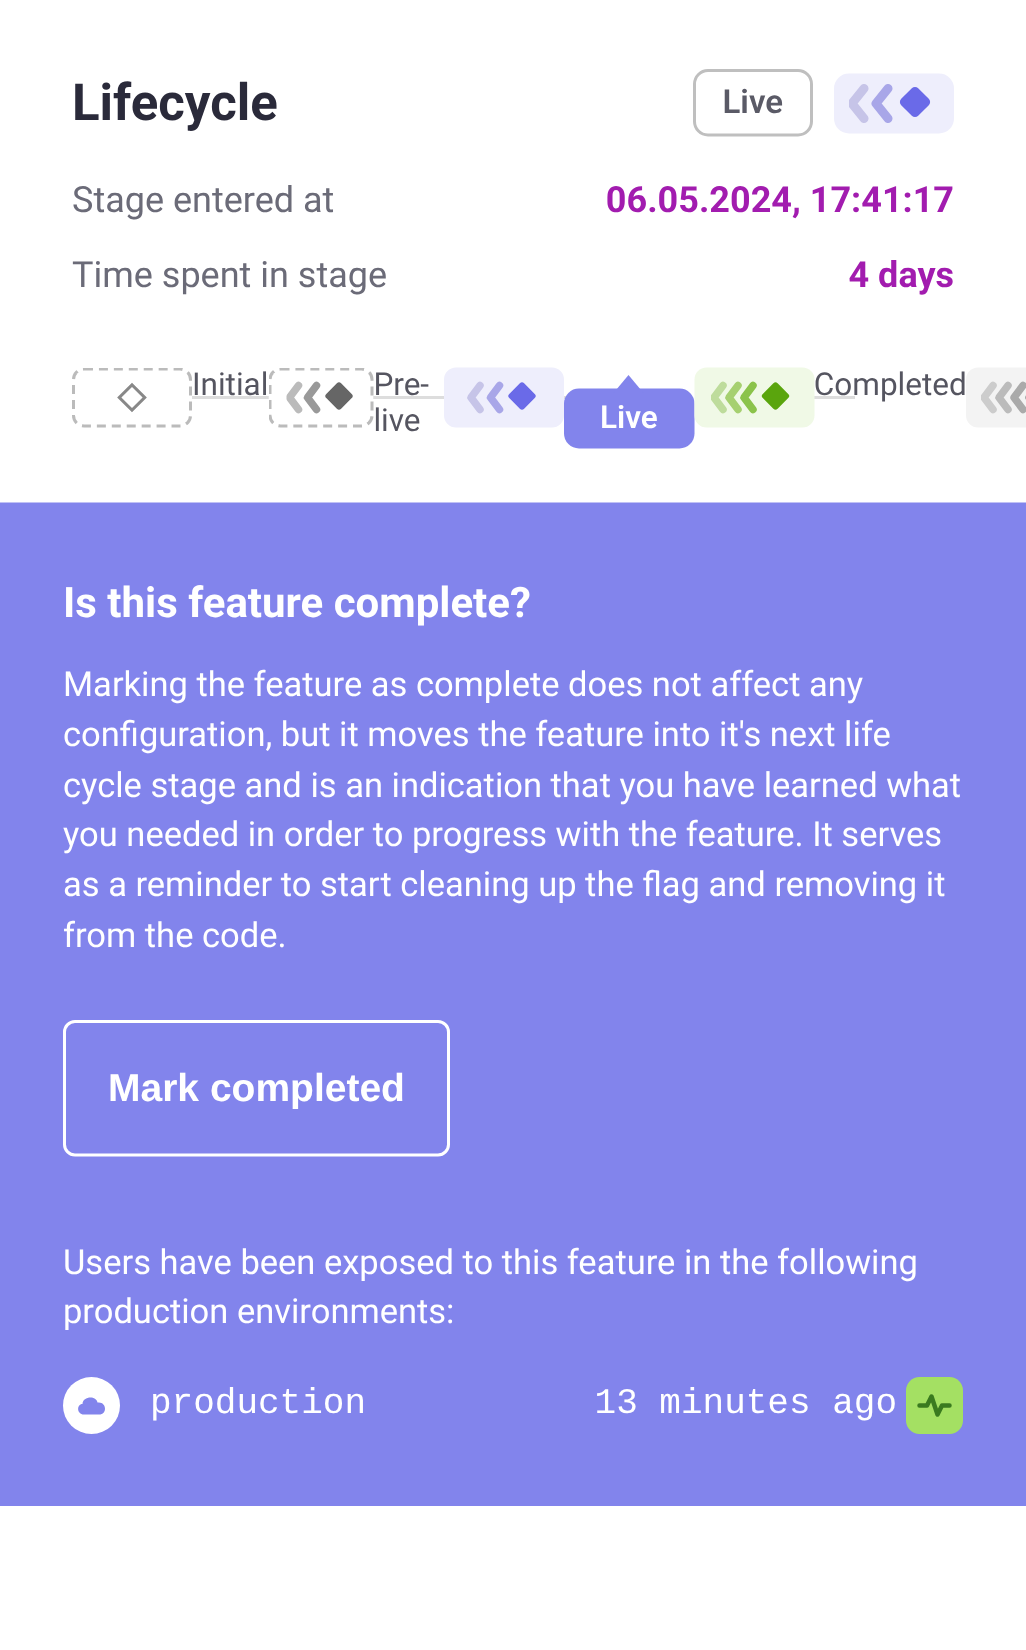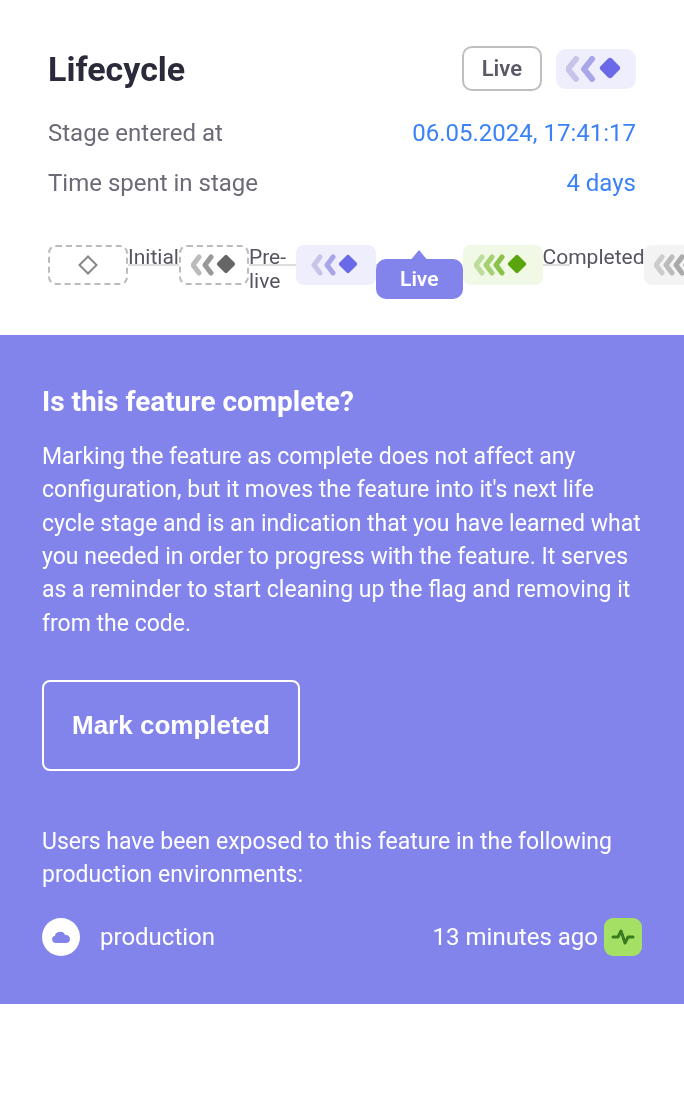--- a/index.html
+++ b/index.html
@@ -55,22 +55,22 @@
   .info-row {
     display: flex;
     justify-content: space-between;
     align-items: center;
     margin-bottom: 22px;
     font-size: 24px;
     color: #6b6b78;
   }
 
   .info-value {
-    color: #3b82f6;
-    font-weight: 400;
+    color: #a21caf;
+    font-weight: 700;
   }
 
   .timeline {
     display: flex;
     align-items: flex-start;
     justify-content: space-between;
     margin-top: 48px;
     position: relative;
   }
 
@@ -186,20 +186,21 @@
   .exposed-text {
     font-size: 23px;
     line-height: 1.45;
     margin-bottom: 26px;
   }
 
   .env-row {
     display: flex;
     align-items: flex-end;
     justify-content: space-between;
+    font-family: Liberation Mono, monospace;
   }
 
   .env-left {
     display: flex;
     align-items: center;
     gap: 20px;
   }
 
   .cloud-circle {
     width: 38px;

